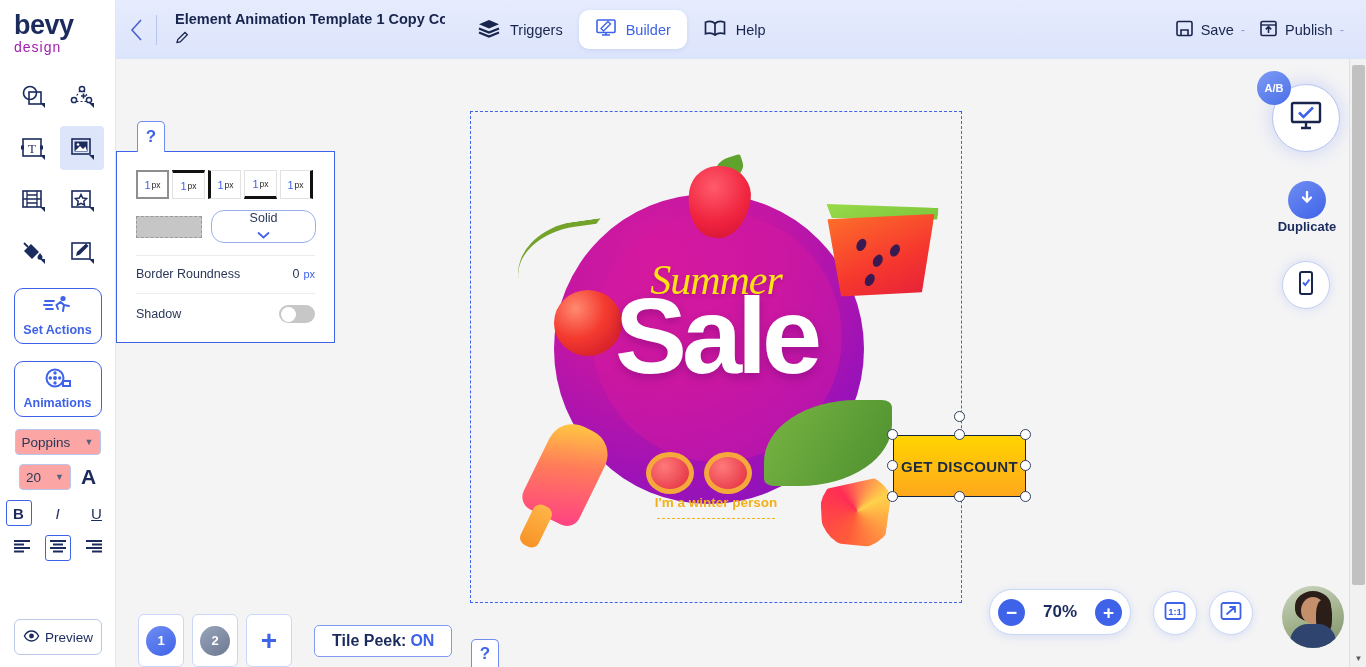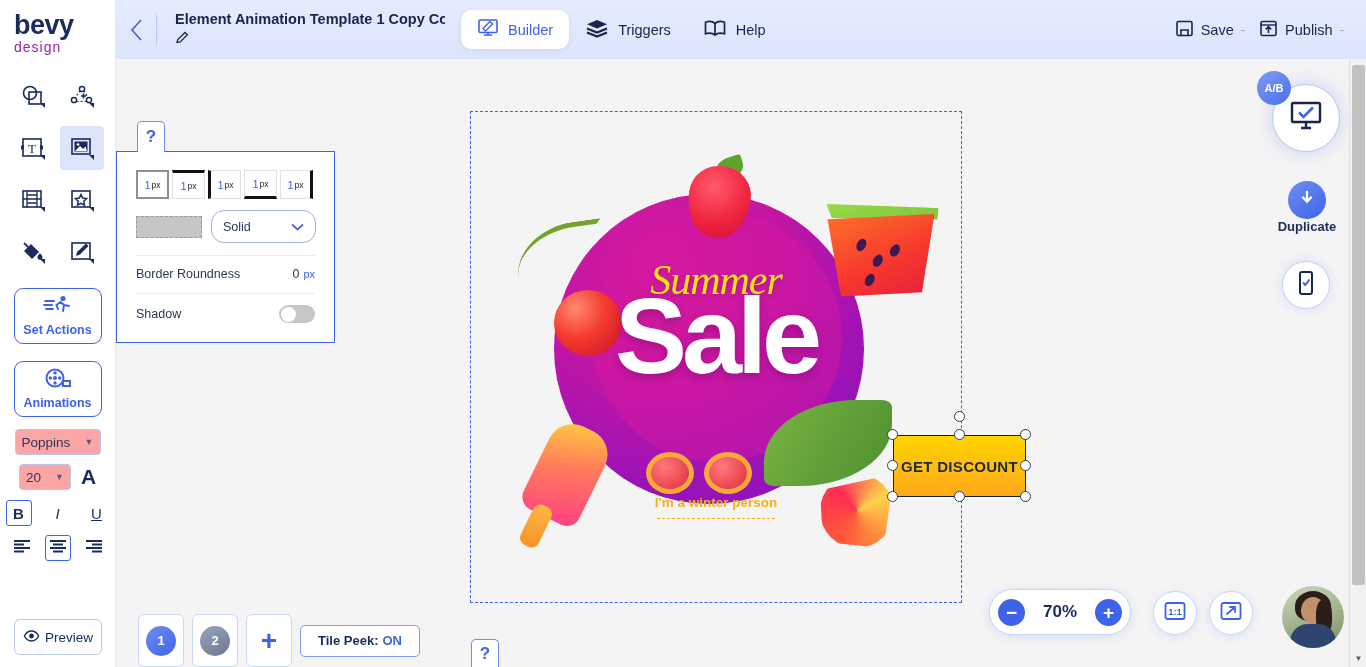--- a/index.html
+++ b/index.html
@@ -290,21 +290,21 @@
   .bs-bottom { border-bottom: 3px solid #111; }
   .bs-right { border-right: 3px solid #111; }
   .color-row { display: flex; align-items: center; gap: 9px; padding: 11px 0 0 19px; }
   .swatch {
     width: 66px; height: 22px; background: #c6c6c6;
     border: 1px dashed #9a9a9a; cursor: pointer;
   }
   .style-select {
     width: 105px; height: 33px; border: 1px solid #9ab0e8; border-radius: 13px;
     background: #fff; display: flex; align-items: center; justify-content: space-between;
-    padding: 0 11px; font-size: 12.5px; color: #2b3758; cursor: pointer;
+    padding: 0 11px; font-size: 12.5px; color: #2b3758; cursor: pointer; flex-direction: column;
   }
   .prow {
     margin: 12px 19px 0 19px; padding-top: 11px; border-top: 1px solid #ececec;
     display: flex; align-items: center; justify-content: space-between;
     font-size: 12.5px; color: #2b3758;
   }
   .prow .val { font-size: 12.5px; color: #2b3758; }
   .prow .unit { font-size: 11px; color: #3f63e8; margin-left: 4px; }
   .toggle {
     width: 36px; height: 18px; border-radius: 10px; background: #c7c7c7;
@@ -378,23 +378,23 @@
   }
   .tile-dot {
     width: 30px; height: 30px; border-radius: 50%;
     display: flex; align-items: center; justify-content: center;
     font-size: 13px; font-weight: bold; color: #fff;
   }
   .dot-1 { background: linear-gradient(145deg,#6f8df2,#3f63e8); }
   .dot-2 { background: linear-gradient(145deg,#9aa5bc,#6c7890); }
   .plus-sq { font-size: 28px; color: #3f63e8; font-weight: bold; line-height: 1; }
   #tile-peek {
-    height: 32px; padding: 0 17px;
+    margin-left: 14px; height: 32px; padding: 0 17px;
     border: 1.2px solid #7f9af0; border-radius: 5px; background: #fff;
-    display: flex; align-items: center; font-size: 13px; font-weight: bold;
+    display: flex; align-items: center; font-size: 16px; font-weight: bold;
     color: #1b2b5e; cursor: pointer;
   }
   #tile-peek .on-val { color: #3f63e8; margin-left: 4px; }
   #help-tab2 {
     position: absolute; left: 471px; top: 639px; width: 28px; height: 28px;
     background: #fff; border: 1.3px solid #6f8cf0; border-bottom: none;
     border-radius: 5px 5px 0 0;
     display: flex; align-items: center; justify-content: center;
     font-size: 17px; font-weight: bold; color: #3f63e8; cursor: pointer; z-index: 38;
   }
@@ -606,39 +606,39 @@
     <div class="doc-block">
       <div class="doc-title">Element Animation Template 1 Copy Cop...</div>
       <div class="doc-edit">
         <svg width="15" height="15" viewBox="0 0 15 15">
             <path d="M2 12.5 2.8 9.6 10 2.5 12.3 4.8 5.2 11.9 Z" fill="none" stroke="#18254d" stroke-width="1.3"></path>
           </svg>
       </div>
     </div>
 
     <div class="hdr-tabs">
+      <div class="hdr-tab">
+        <span>
+          <svg width="24" height="20" viewBox="0 0 24 20">
+              <path d="M12 2 22 6.3 12 10.6 2 6.3 Z" fill="#18254d"></path>
+              <path d="M2 10.5 12 14.6 22 10.5" fill="none" stroke="#18254d" stroke-width="2.2"></path>
+              <path d="M2 14.6 12 18.6 22 14.6" fill="none" stroke="#18254d" stroke-width="2.2"></path>
+            </svg>
+        </span>
+        <span>Triggers</span>
+      </div>
       <div class="hdr-tab active">
         <span>
           <svg width="22" height="20" viewBox="0 0 22 20">
               <rect x="2" y="2" width="18" height="12.5" rx="1" fill="none" stroke="#3f63e8" stroke-width="1.6"></rect>
               <path d="M7 17h8M11 14.5V17" stroke="#3f63e8" stroke-width="1.6"></path>
               <path d="M6 10.5 13 3.5 15.5 6 8.5 13 Z" fill="none" stroke="#3f63e8" stroke-width="1.4"></path>
             </svg>
         </span>
         <span>Builder</span>
-      </div>
-      <div class="hdr-tab">
-        <span>
-          <svg width="24" height="20" viewBox="0 0 24 20">
-              <path d="M12 2 22 6.3 12 10.6 2 6.3 Z" fill="#18254d"></path>
-              <path d="M2 10.5 12 14.6 22 10.5" fill="none" stroke="#18254d" stroke-width="2.2"></path>
-              <path d="M2 14.6 12 18.6 22 14.6" fill="none" stroke="#18254d" stroke-width="2.2"></path>
-            </svg>
-        </span>
-        <span>Triggers</span>
       </div>
       <div class="hdr-tab">
         <span>
           <svg width="24" height="19" viewBox="0 0 24 19">
               <path d="M12 4.5C9.5 2.2 5.5 2.2 2.5 3.2v11.6c3-1 7-1 9.5 1.3 2.5-2.3 6.5-2.3 9.5-1.3V3.2c-3-1-7-1-9.5 1.3z" fill="none" stroke="#18254d" stroke-width="1.7"></path>
               <path d="M12 4.5v11.6" stroke="#18254d" stroke-width="1.7"></path>
             </svg>
         </span>
         <span>Help</span>
       </div>

